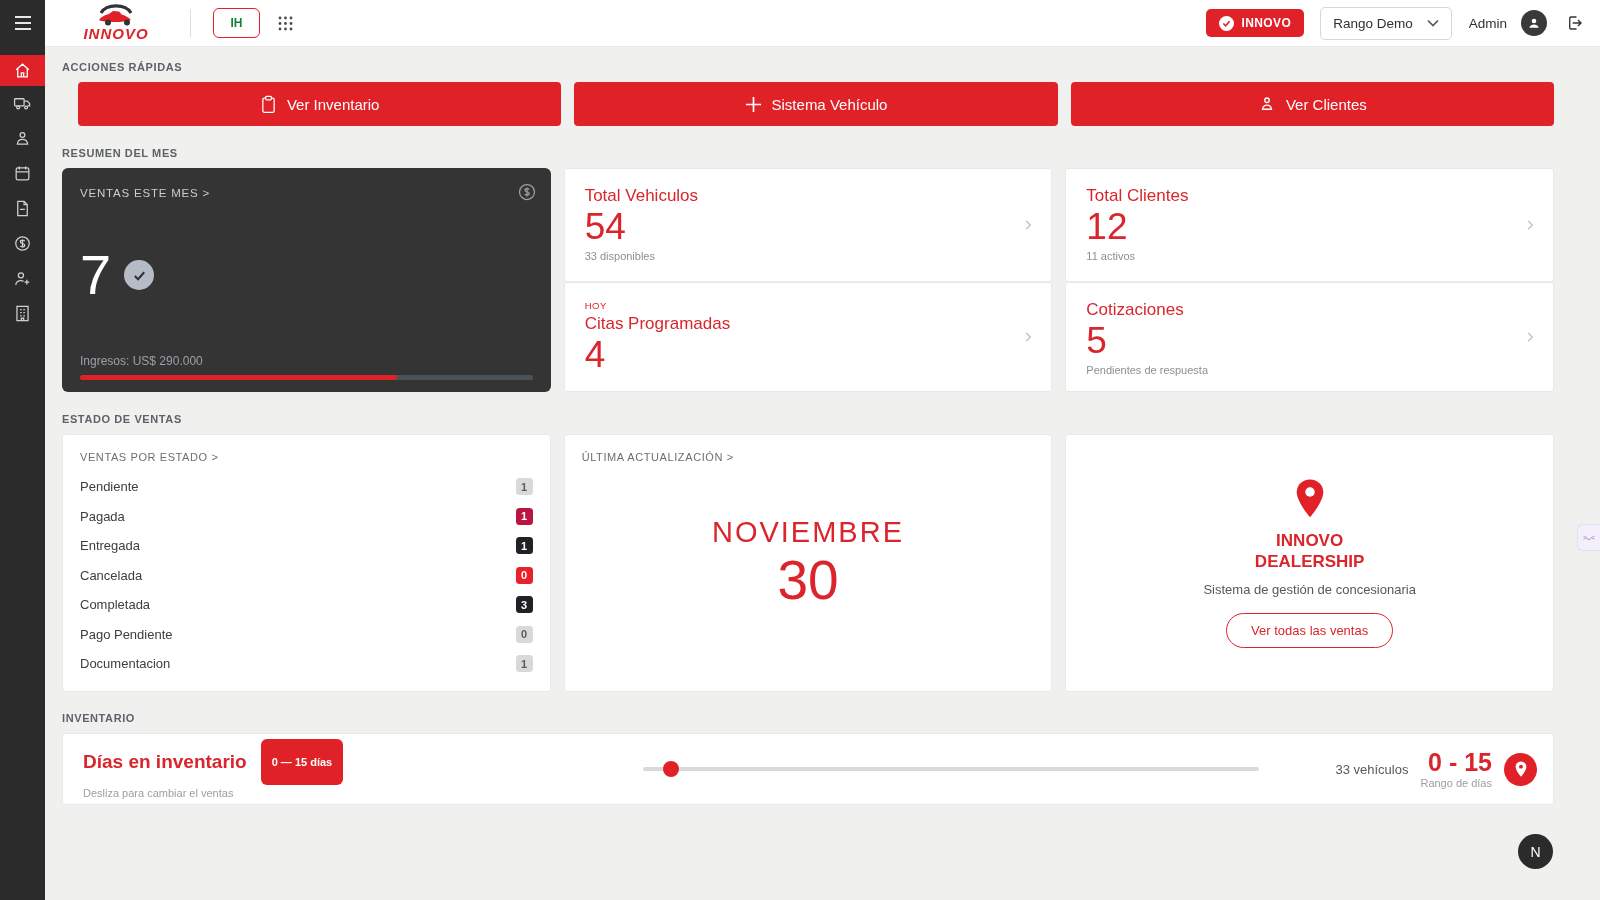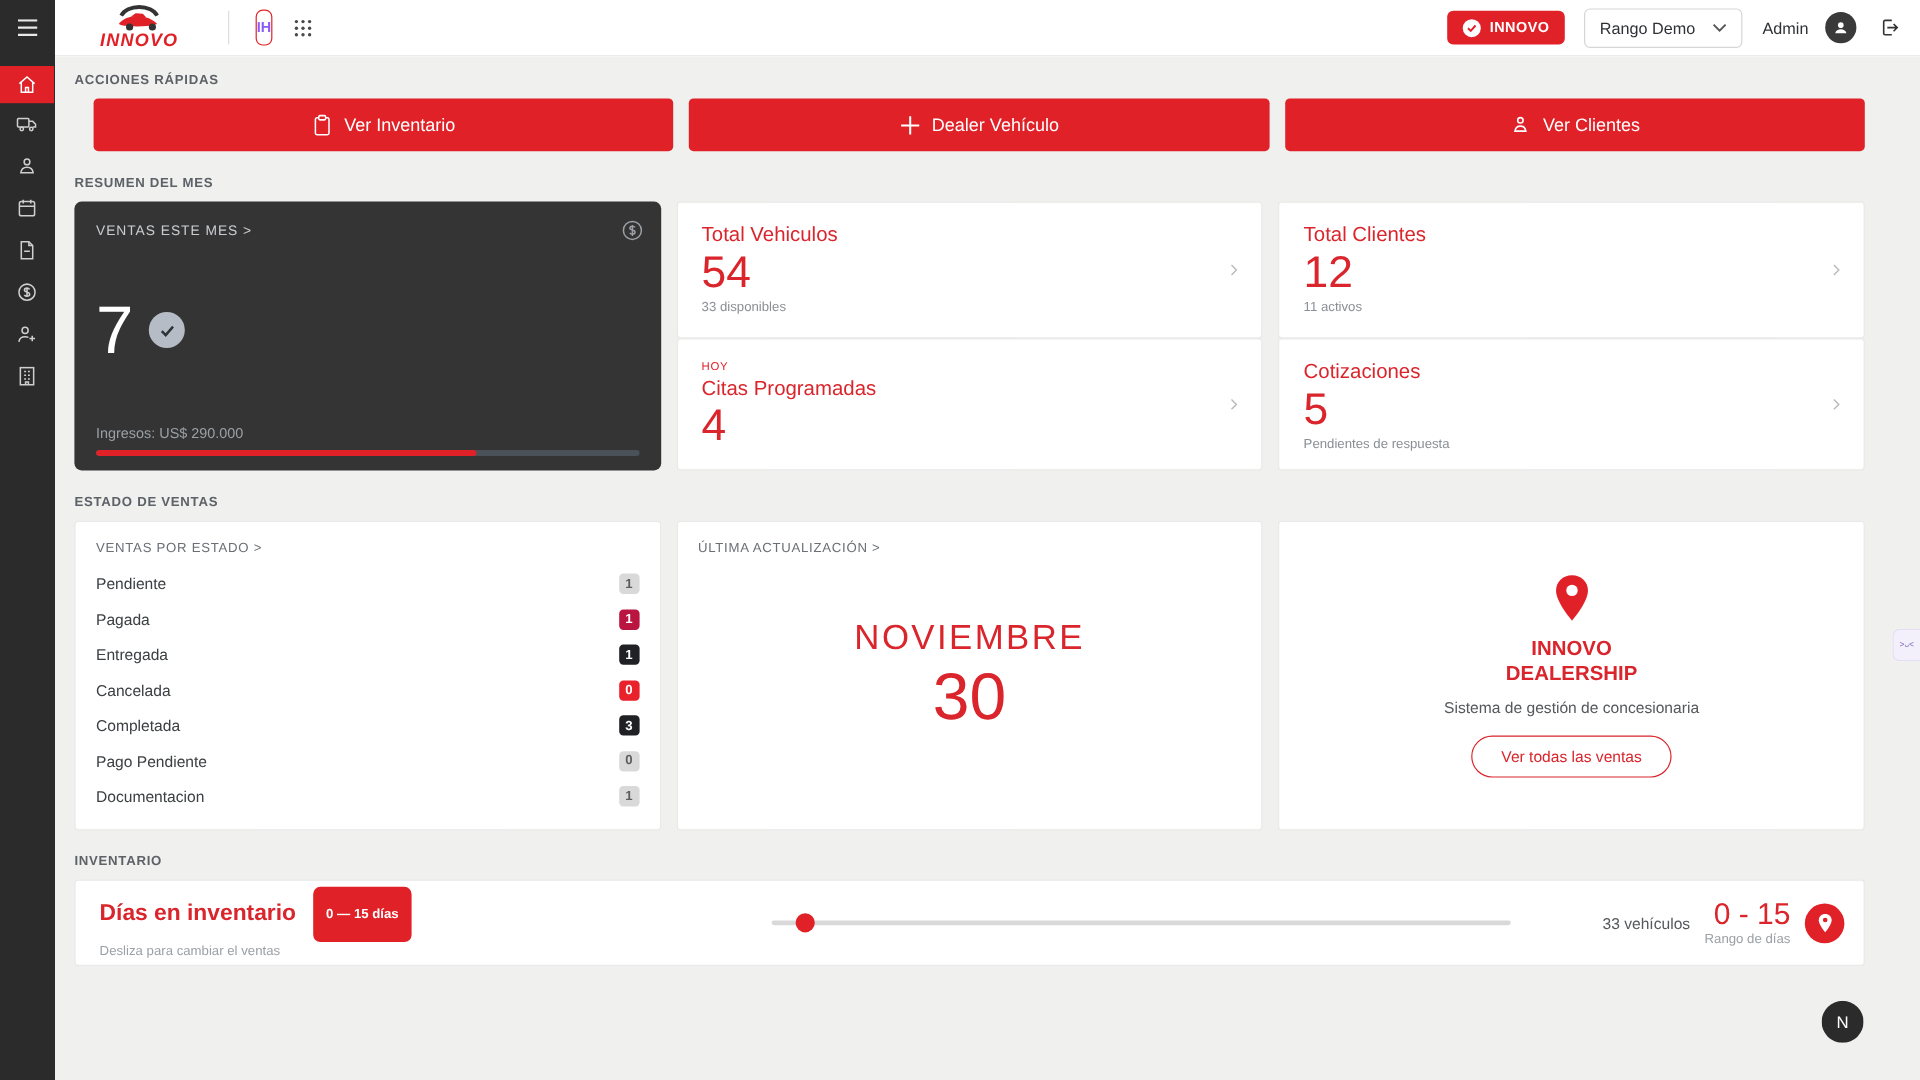--- a/index.html
+++ b/index.html
@@ -16,22 +16,22 @@
   .nav-item svg { stroke:#cfcfcf; fill:none; stroke-width:1.6; width:19px; height:19px; }
   .nav-item.active { background:#e02127; height:31px; }
   .nav-item.active svg { stroke:#fff; }
 
   
   .topbar { position:fixed; left:45px; top:0; width:1555px; height:47px; background:#ffffff;
     border-bottom:1px solid #e7e7e7; display:flex; align-items:center; z-index:20; }
   .logo-wrap { margin-left:25px; display:flex; flex-direction:column; align-items:center; width:92px; cursor:pointer; }
   .logo-text { color:#e02127; font-weight:bold; font-style:italic; font-size:15px; letter-spacing:1px; margin-top:-3px; }
   .tb-divider { width:1px; height:28px; background:#ddd; margin:0 22px 0 28px; }
-  .ih-btn { width:14px; height:30px; border:1.5px solid #e02127; border-radius:6px; background:#fff;
-    color:#8b5cf6; font-weight:bold; font-size:12px; display:flex; align-items:center; justify-content:center; cursor:pointer;text-align:center; }
+  .ih-btn { width:47px; height:30px; border:1.5px solid #e02127; border-radius:6px; background:#fff;
+    color:#15803d; font-weight:bold; font-size:12px; display:flex; align-items:center; justify-content:center; cursor:pointer;text-align:center; }
   .apps-btn { margin-left:18px; cursor:pointer; display:flex; }
   .tb-right { margin-left:auto; display:flex; align-items:center; margin-right:16px; }
   .org-badge { background:#e02127; border-radius:5px; height:28px; padding:0 13px; display:flex; align-items:center;
     gap:7px; color:#fff; font-size:12px; font-weight:bold; letter-spacing:.4px; cursor:pointer; }
   .org-badge .chk { width:15px; height:15px; background:#fff; border-radius:50%; display:flex; align-items:center; justify-content:center; }
   .dealer-select { margin-left:16px; border:1px solid #d6d6d6; border-radius:5px; height:33px; padding:0 12px;
     display:flex; align-items:center; gap:14px; font-size:13.5px; color:#2f3136; background:#fff; cursor:pointer; }
   .admin-label { margin-left:17px; font-size:13.5px; color:#2f3136; }
   .avatar { margin-left:14px; width:26px; height:26px; border-radius:50%; background:#3a3a3a;
     display:flex; align-items:center; justify-content:center; cursor:pointer; }
@@ -100,21 +100,21 @@
   .inv-title { color:#d9252b; font-size:19px; font-weight:bold; }
   .inv-range-badge { background:#e02127; color:#fff; font-size:11px; font-weight:bold; border-radius:6px; padding:17px 11px; }
   .inv-hint { color:#9aa0a6; font-size:11px; margin-top:2px; }
   .slider { flex:1; margin:0 76px 0 300px; height:30px; display:flex; align-items:center; position:relative; cursor:pointer; }
   .slider-track { width:100%; height:4px; border-radius:2px; background:#d9d9d9; }
   .slider-thumb { position:absolute; top:50%; transform:translate(-50%,-50%); width:16px; height:16px;
     border-radius:50%; background:#e02127; cursor:grab; }
   .inv-right { display:flex; align-items:center; gap:12px; }
   .inv-vehicles { color:#55585c; font-size:13px; }
   .inv-range-col { text-align:right; }
-  .inv-range-value { color:#d9252b; font-size:25px; font-weight:400; line-height:1; }
+  .inv-range-value { color:#d9252b; font-size:25px; font-weight:700; line-height:1; }
   .inv-range-label { color:#9aa0a6; font-size:11px; margin-top:2px; }
   .inv-pin { width:33px; height:33px; border-radius:50%; background:#e02127; display:flex; align-items:center; justify-content:center; }
 
   
   .fab-n { position:fixed; right:47px; bottom:31px; width:35px; height:35px; border-radius:50%; background:#2b2b2b;
     color:#fff; font-size:14px; display:flex; align-items:center; justify-content:center; cursor:pointer; z-index:40; }
   .feedback-tab { position:fixed; right:0; top:524px; width:23px; height:27px; background:#f3effb;
     border:1px solid #e4ddf5; border-right:none; border-radius:6px 0 0 6px; color:#8a6fc0; font-size:7px;
     display:flex; align-items:center; justify-content:center; cursor:pointer; z-index:40; }
 </style>
@@ -245,21 +245,21 @@
       <svg width="17" height="19" viewBox="0 0 24 26" fill="none" stroke="#fff" stroke-width="1.8">
         <rect x="4" y="4" width="16" height="20" rx="2"></rect>
           <rect x="8" y="1.5" width="8" height="5" rx="1.2" fill="#e02127"></rect>
         </svg>
       <span>Ver Inventario</span>
     </button>
     <button class="qa-btn">
       <svg width="17" height="17" viewBox="0 0 18 18" stroke="#fff" stroke-width="1.8">
         <path d="M9 1v16M1 9h16"></path>
         </svg>
-      <span>Dealer Vehículo</span>
+      <span>Sistema Vehículo</span>
     </button>
     <button class="qa-btn">
       <svg width="18" height="18" viewBox="0 0 24 24" fill="none" stroke="#fff" stroke-width="1.8">
         <circle cx="12" cy="7" r="3"></circle>
           <path d="M6 19c.5-3.7 2.8-5.5 6-5.5s5.5 1.8 6 5.5z"></path>
         </svg>
       <span>Ver Clientes</span>
     </button>
   </div>
 

